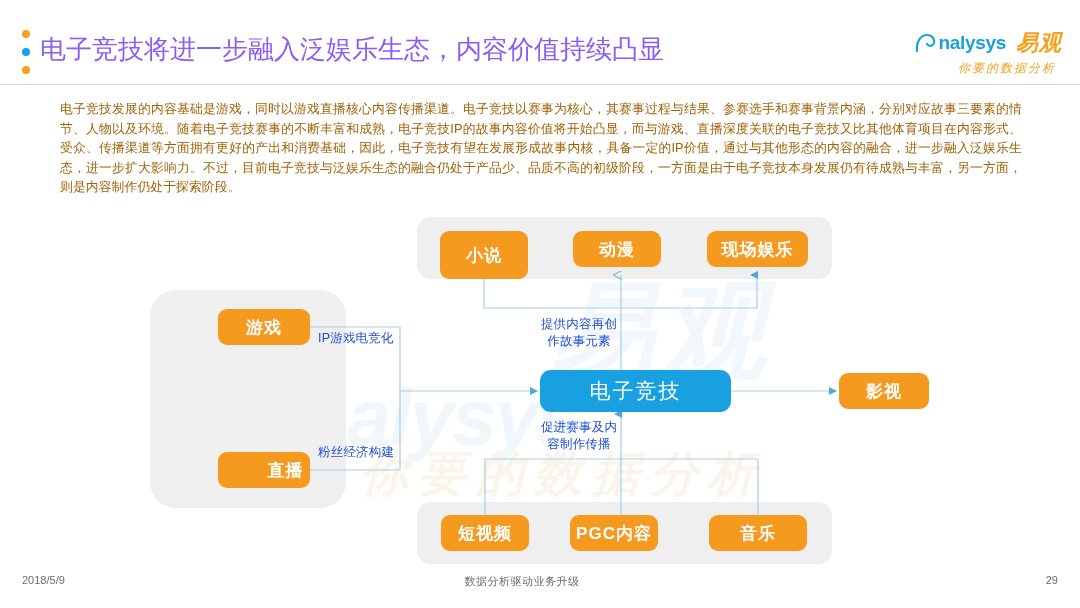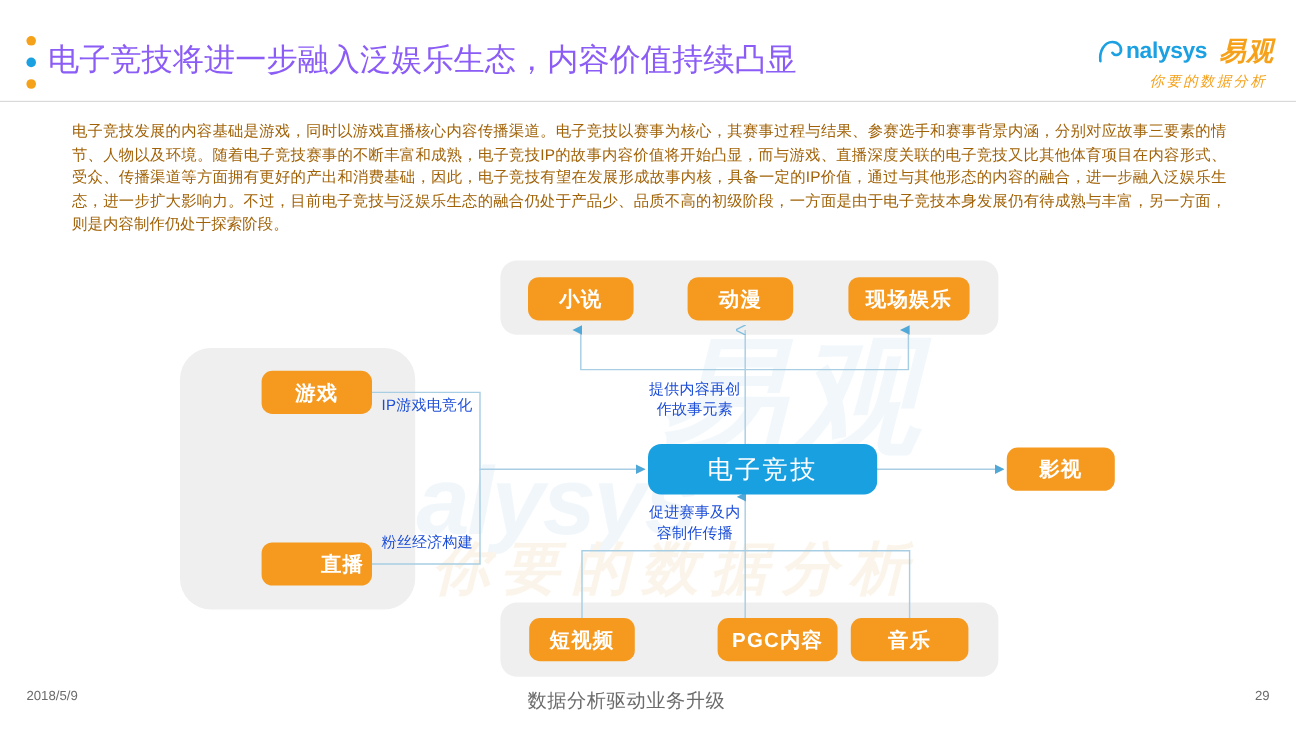--- a/index.html
+++ b/index.html
@@ -190,32 +190,32 @@
     box-sizing: border-box;
   }
   .node.center {
     background: #18A0E0;
     border-radius: 11px;
     font-size: 21px;
     letter-spacing: 2px;
     font-weight: normal;
   }
 
-  .n-novel   { left: 440px; top: 19px;  width: 88px;  height: 36px; }
+  .n-novel   { left: 440px; top: 19px;  width: 88px;  height: 48px; }
   .n-anime   { left: 573px; top: 19px;  width: 88px;  height: 36px; }
   .n-live-e  { left: 707px; top: 19px;  width: 101px; height: 36px; }
 
   .n-game    { left: 218px; top: 97px;  width: 92px;  height: 36px; }
   .n-stream  { left: 218px; top: 240px; width: 92px;  height: 36px; padding-left: 43px; }
 
   .n-esports { left: 540px; top: 158px; width: 191px; height: 42px; }
   .n-film    { left: 839px; top: 161px; width: 90px;  height: 36px; }
 
   .n-short   { left: 441px; top: 303px; width: 88px;  height: 36px; }
-  .n-pgc     { left: 598px; top: 303px; width: 100px; height: 36px; }
+  .n-pgc     { left: 570px; top: 303px; width: 88px; height: 36px; }
   .n-music   { left: 709px; top: 303px; width: 98px;  height: 36px; }
 
   
   .edge-label {
     position: absolute;
     font-size: 12.5px;
     color: #1d4ed8;
     line-height: 17px;
     letter-spacing: 0.2px;
     white-space: nowrap;
@@ -240,21 +240,21 @@
     top: 574px;
     font-size: 11px;
     color: #6b6b6b;
   }
   .footer-center {
     position: absolute;
     left: 0;
     top: 574px;
     width: 1044px;
     text-align: center;
-    font-size: 16px;
+    font-size: 11px;
     color: #6b6b6b;
     letter-spacing: 0.5px;
   }
   .footer-page {
     position: absolute;
     right: 22px;
     top: 574px;
     font-size: 11px;
     color: #6b6b6b;
   }

